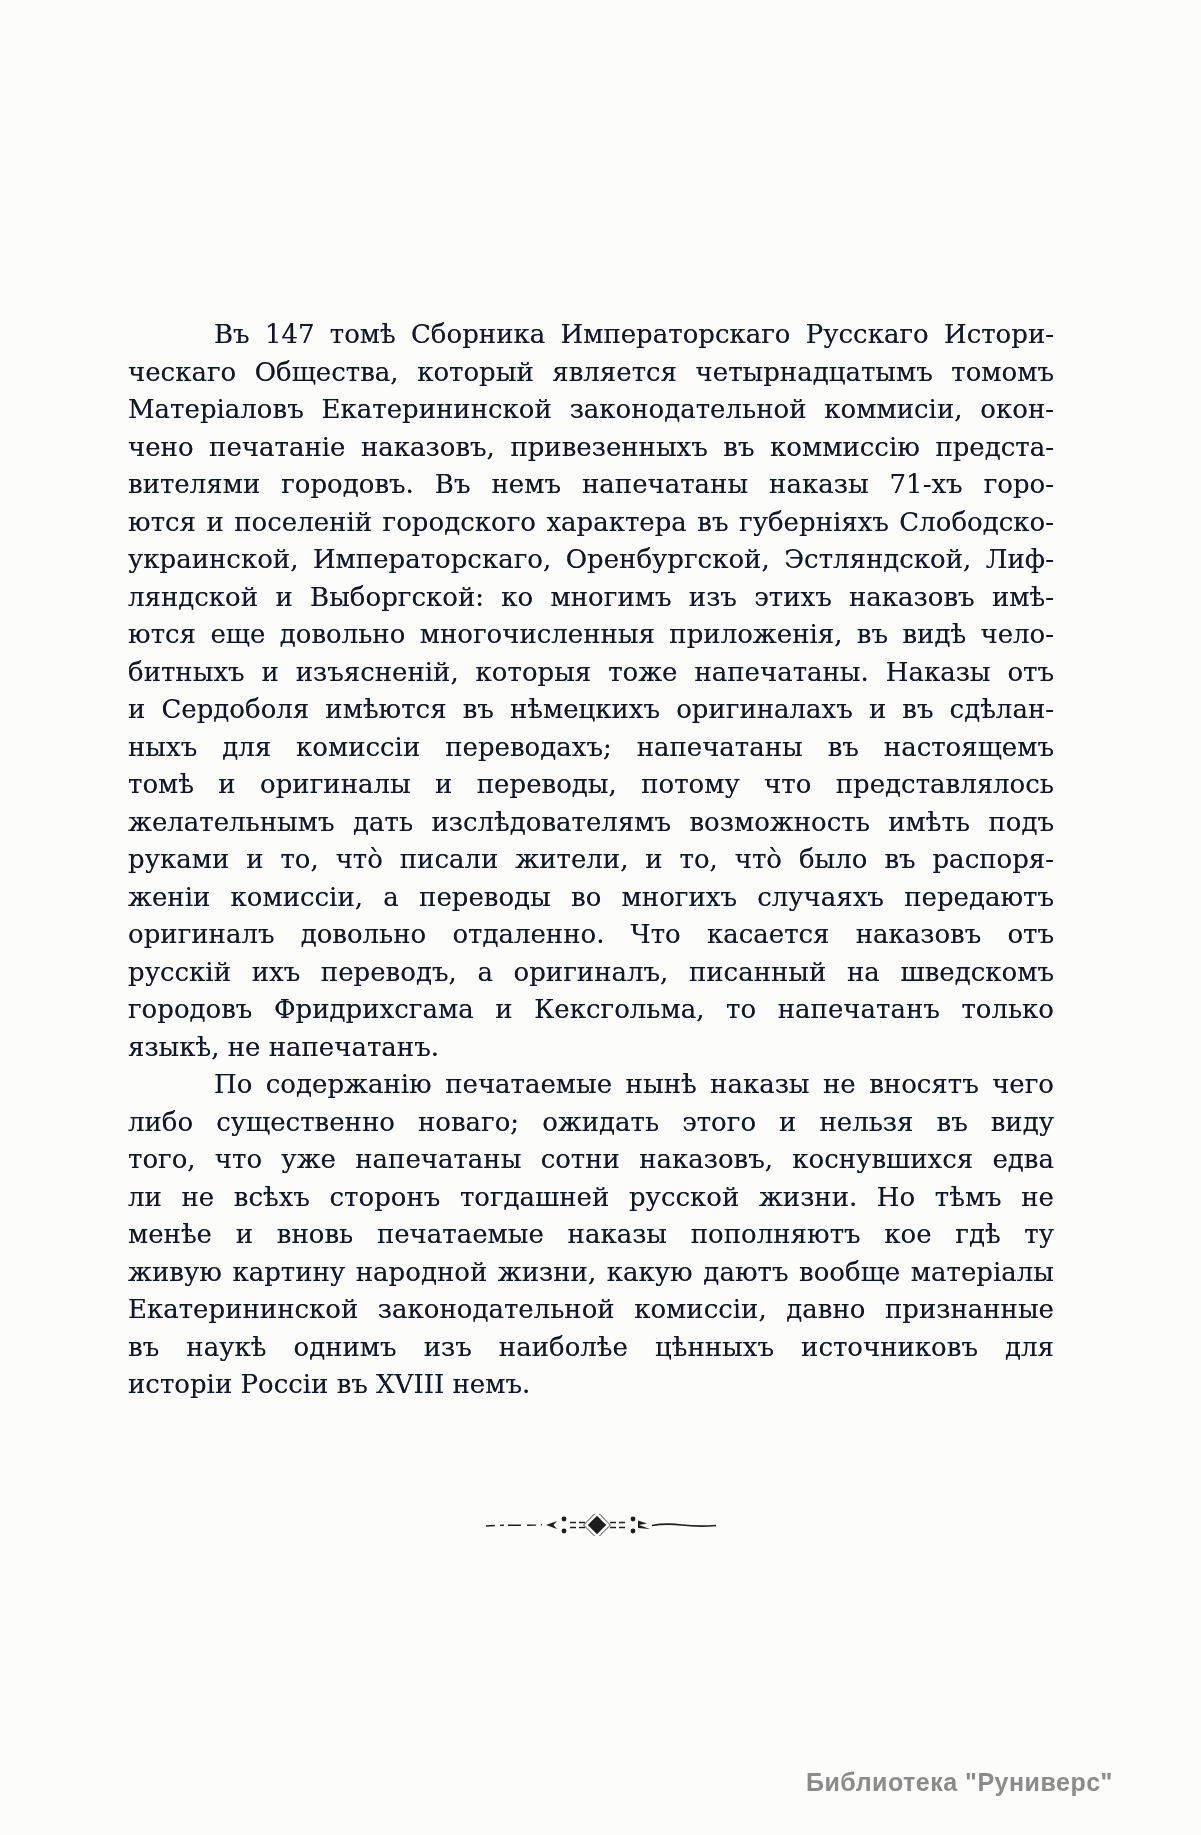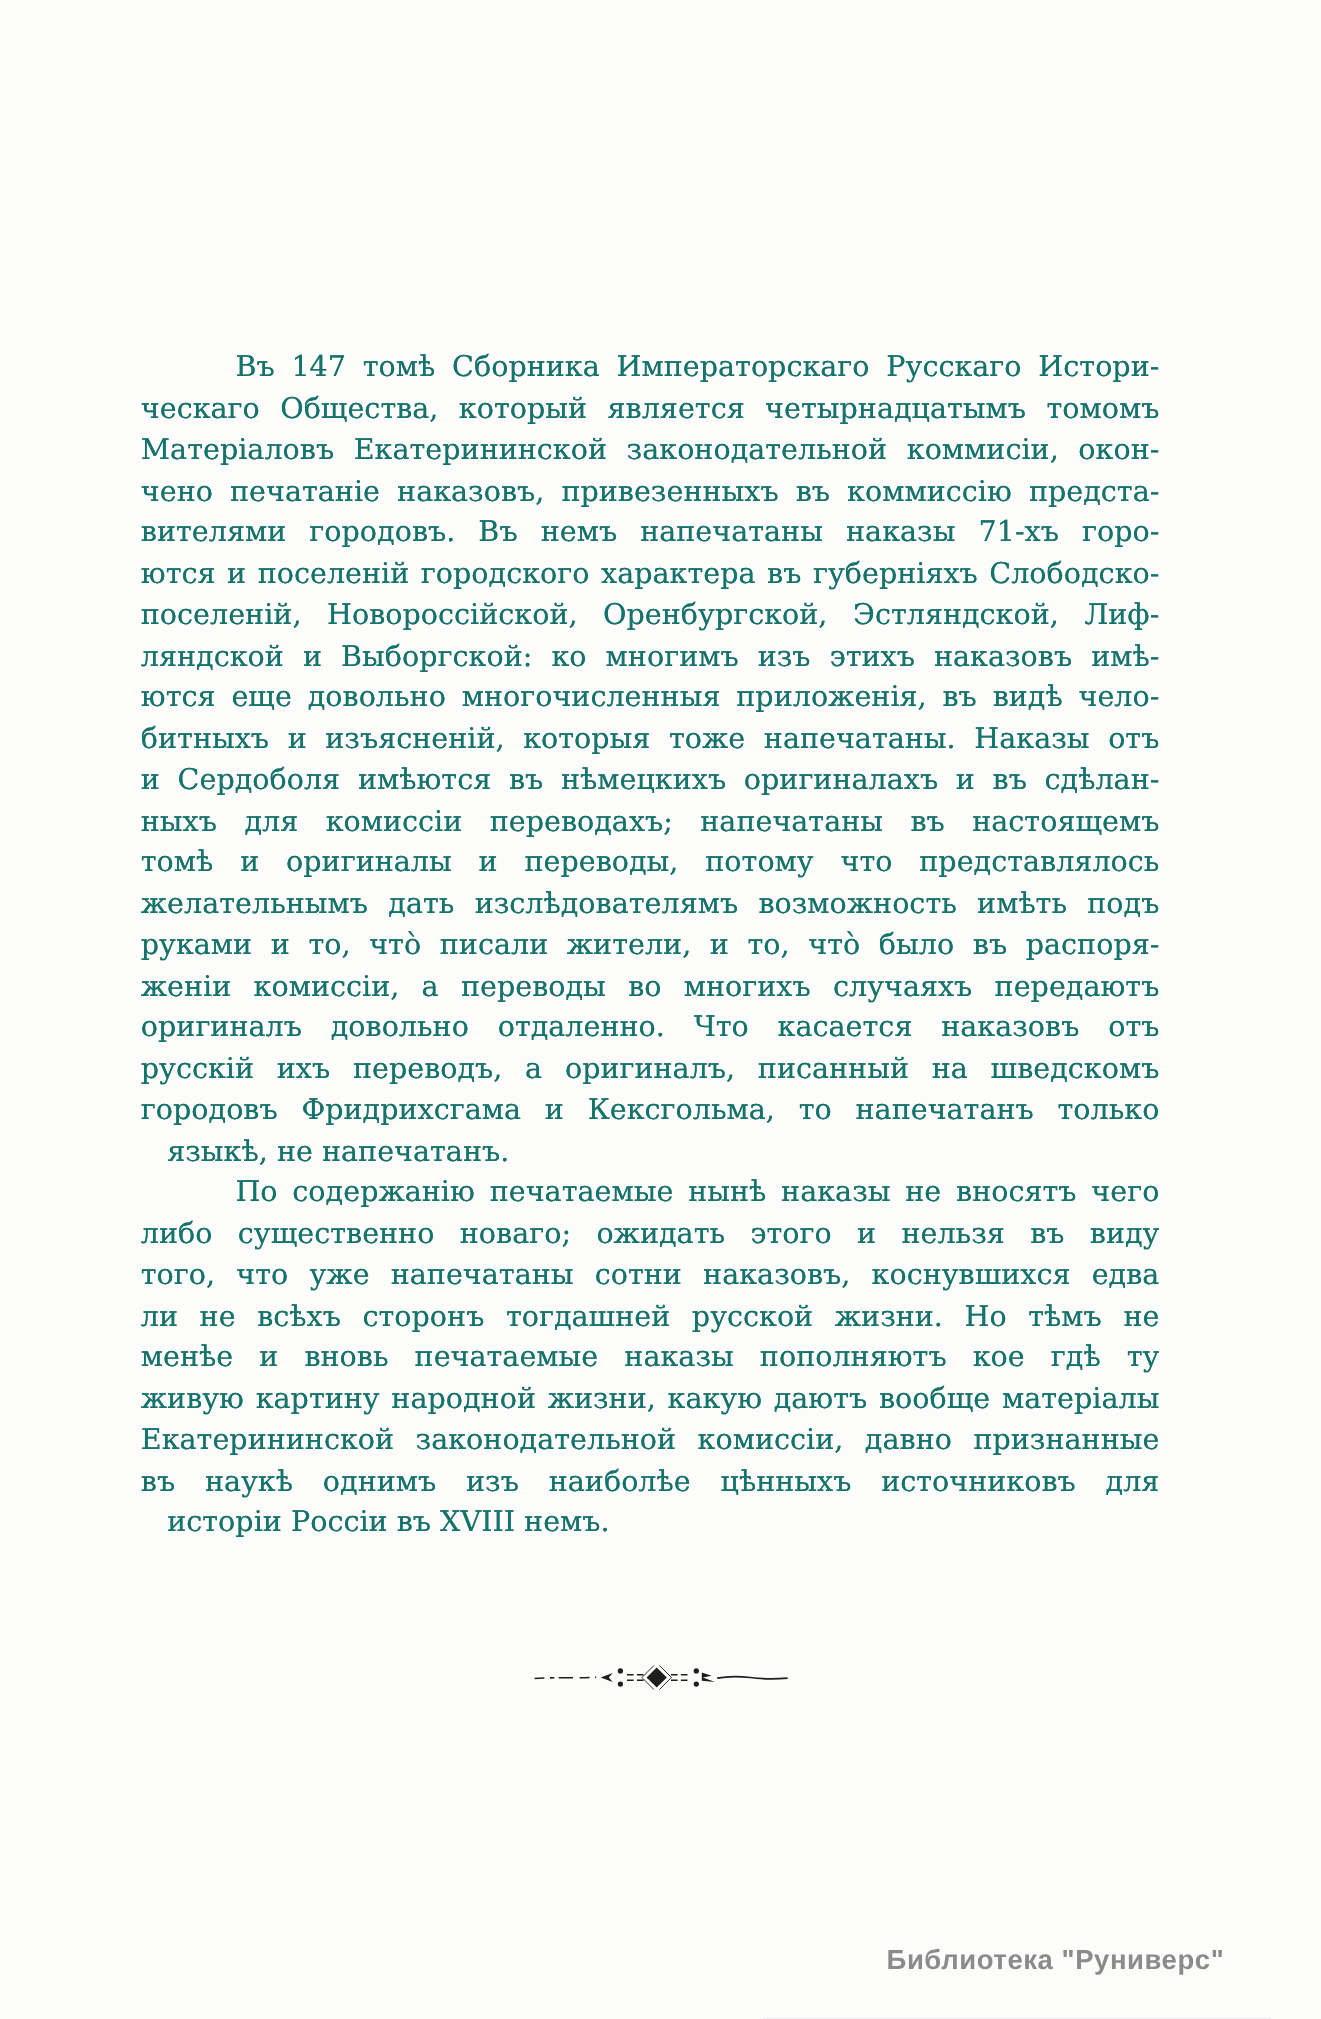--- a/index.html
+++ b/index.html
@@ -10,35 +10,35 @@
     margin: 0 auto;
     background: #fcfcfb;
     overflow: hidden;
     font-family: "DejaVu Serif", serif;
   }
   .text-block {
     position: absolute;
     left: 128px;
     top: 316px;
     width: 926px;
-    color: #0f766e;
+    color: #0f172a;
     font-size: 26px;
     line-height: 37.5px;
     text-shadow: 0 0 0.5px rgba(20,20,20,0.6);
   }
   .line {
     height: 37.5px;
     text-align: justify;
     text-align-last: justify;
     -moz-text-align-last: justify;
     white-space: normal;
     overflow: visible;
   }
   .line.indent { padding-left: 86px; }
-  .line.para-end { text-align-last: left; margin-left: 24px; -moz-text-align-last: left; }
+  .line.para-end { text-align-last: left; -moz-text-align-last: left; }
   .ornament {
     position: absolute;
     top: 1514px;
     left: 0;
     width: 100%;
     text-align: center;
   }
   .ornament svg { display: inline-block; }
   .watermark {
     position: absolute;
@@ -56,21 +56,21 @@
 
 <div class="page">
 
   <div class="text-block">
     <div class="line indent">Въ 147 томѣ Сборника Императорскаго Русскаго Истори-</div>
     <div class="line">ческаго Общества, который является четырнадцатымъ томомъ</div>
     <div class="line">Матеріаловъ Екатерининской законодательной коммисіи, окон-</div>
     <div class="line">чено печатаніе наказовъ, привезенныхъ въ коммиссію предста-</div>
     <div class="line">вителями городовъ. Въ немъ напечатаны наказы 71-хъ горо-</div>
     <div class="line">ются и поселеній городского характера въ губерніяхъ Слободско-</div>
-    <div class="line">поселеній, Новороссійской, Оренбургской, Эстляндской, Лиф-</div>
+    <div class="line">украинской, Императорскаго, Оренбургской, Эстляндской, Лиф-</div>
     <div class="line">ляндской и Выборгской: ко многимъ изъ этихъ наказовъ имѣ-</div>
     <div class="line">ются еще довольно многочисленныя приложенія, въ видѣ чело-</div>
     <div class="line">битныхъ и изъясненій, которыя тоже напечатаны. Наказы отъ</div>
     <div class="line">и Сердоболя имѣются въ нѣмецкихъ оригиналахъ и въ сдѣлан-</div>
     <div class="line">ныхъ для комиссіи переводахъ; напечатаны въ настоящемъ</div>
     <div class="line">томѣ и оригиналы и переводы, потому что представлялось</div>
     <div class="line">желательнымъ дать изслѣдователямъ возможность имѣть подъ</div>
     <div class="line">руками и то, что̀ писали жители, и то, что̀ было въ распоря-</div>
     <div class="line">женіи комиссіи, а переводы во многихъ случаяхъ передаютъ</div>
     <div class="line">оригиналъ довольно отдаленно. Что касается наказовъ отъ</div>

